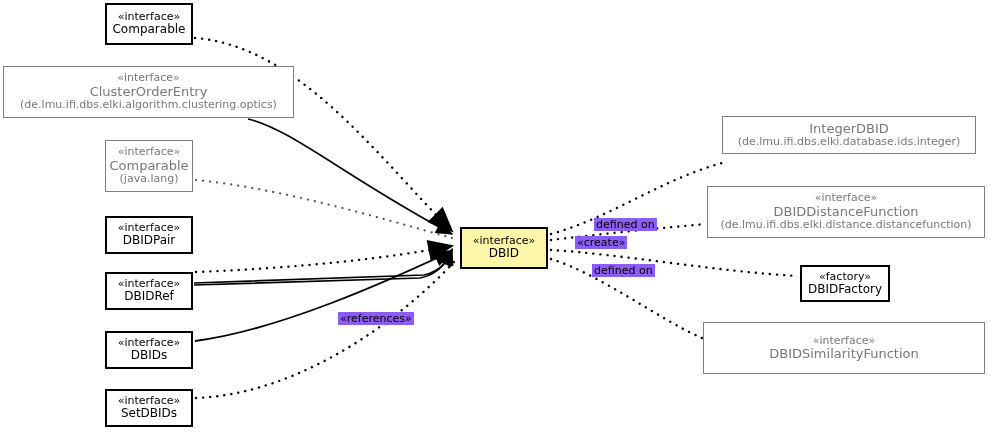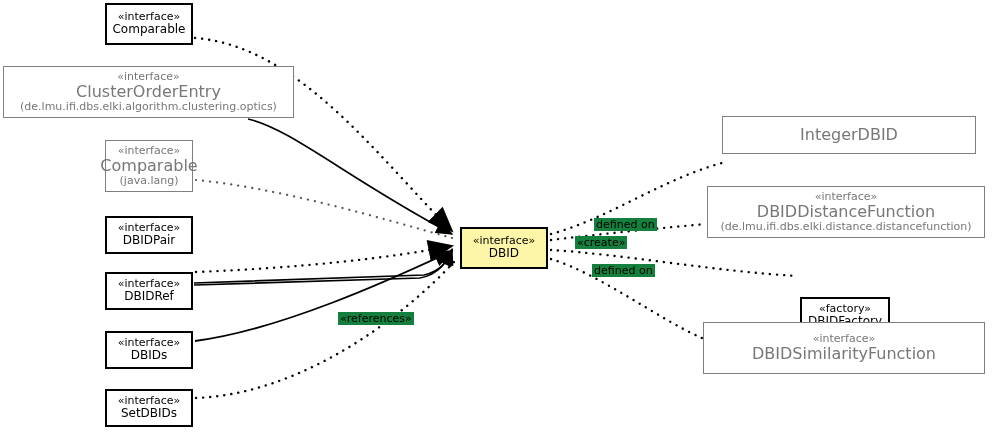--- a/index.html
+++ b/index.html
@@ -63,27 +63,27 @@
   .name {
     font-size: 12px;
   }
   .pkg {
     font-size: 11px;
   }
   .grey .stereotype, .grey .name, .grey .pkg {
     font-size: 11px;
   }
   .grey .name {
-    font-size: 16px;
+    font-size: 13px;
   }
   .edge-label {
     position: absolute;
     font-size: 11px;
     color: #000000;
-    background: #15803d;
+    background: #8b5cf6;
     padding: 0 2px;
     white-space: nowrap;
   }
 </style>
 </head>
 <body>
 
 <div id="diagram">
 
   <svg class="edges" viewBox="0 0 995 433" xmlns="http://www.w3.org/2000/svg">
@@ -151,27 +151,28 @@
       <div class="node dark" style="left: 105px; top: 389px; width: 88px; height: 38px;">
         <span class="line stereotype">«interface»</span>
         <span class="line name">SetDBIDs</span>
       </div>
       <div class="node highlight" style="left: 460px; top: 227px; width: 88px; height: 42px;">
         <span class="line stereotype">«interface»</span>
         <span class="line name">DBID</span>
       </div>
       <div class="node grey" style="left: 722px; top: 116px; width: 254px; height: 38px;">
         <span class="line name">IntegerDBID</span>
+        <span class="line pkg">(de.lmu.ifi.dbs.elki.database.ids.integer)</span>
       </div>
       <div class="node grey" style="left: 707px; top: 186px; width: 278px; height: 52px;">
         <span class="line stereotype">«interface»</span>
         <span class="line name">DBIDDistanceFunction</span>
         <span class="line pkg">(de.lmu.ifi.dbs.elki.distance.distancefunction)</span>
       </div>
-      <div class="node dark" style="left: 800px; top: 265px; width: 90px; height: 37px; margin-top: 32px;">
+      <div class="node dark" style="left: 800px; top: 265px; width: 90px; height: 37px;">
         <span class="line stereotype">«factory»</span>
         <span class="line name">DBIDFactory</span>
       </div>
       <div class="node grey" style="left: 703px; top: 322px; width: 282px; height: 52px;">
         <span class="line stereotype">«interface»</span>
         <span class="line name">DBIDSimilarityFunction</span>
       </div>
     </div>
 
   <div id="labels-layer">

